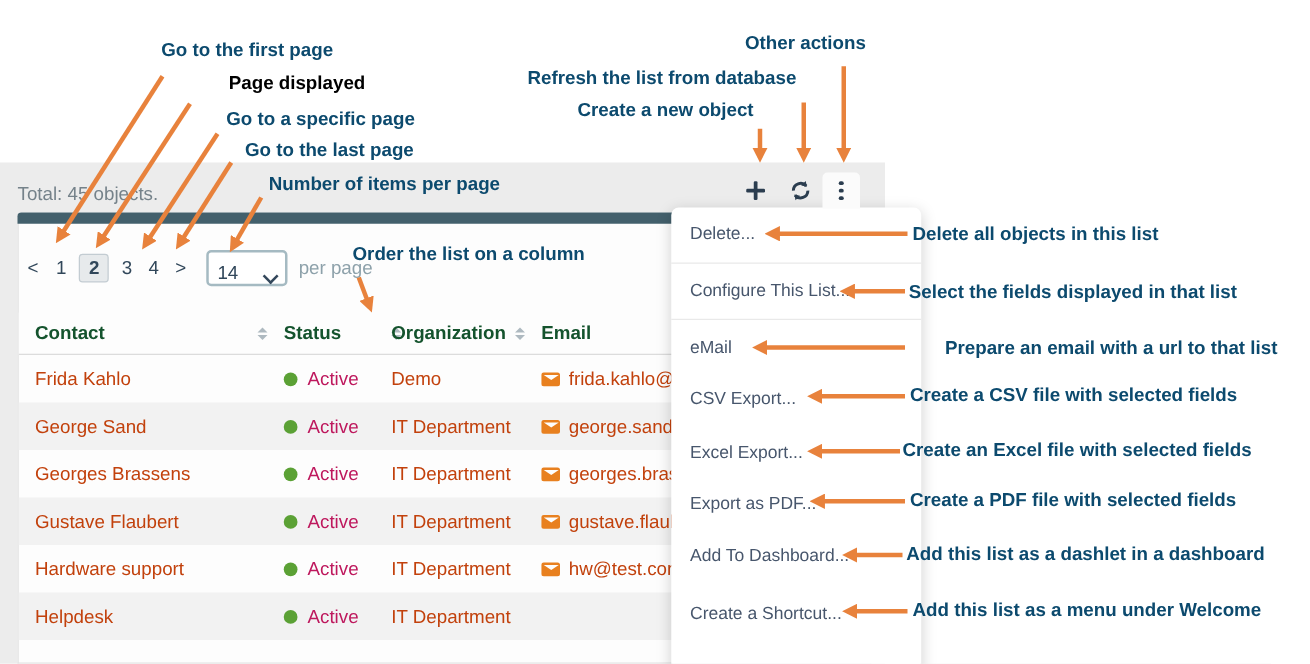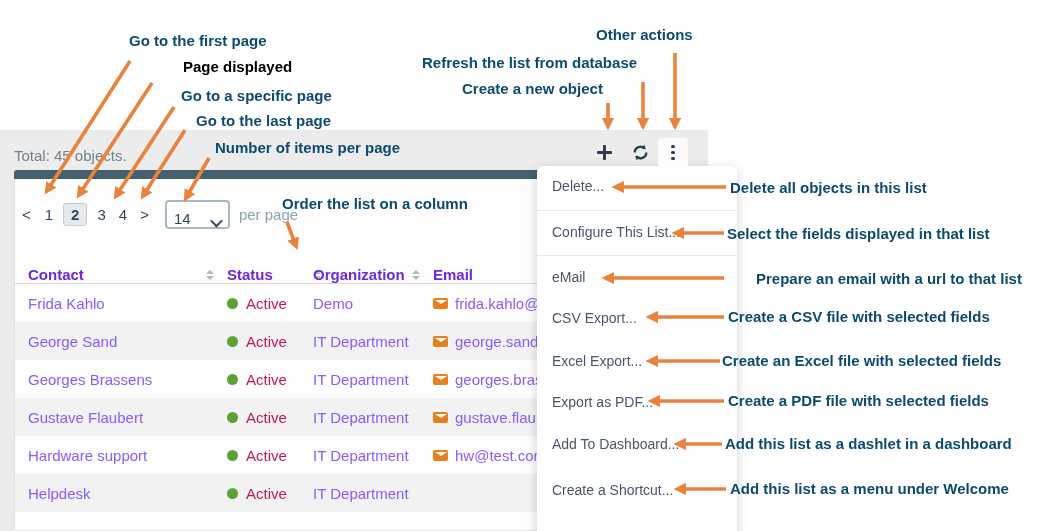--- a/index.html
+++ b/index.html
@@ -33,36 +33,36 @@
   .pg.prev{margin-right:14px;}
   .pg.n1{margin-right:10px;}
   .pg.cur{background:#e7eaec;border:1px solid #c3ccd2;border-radius:3px;padding:2px 7px;margin-right:10px;font-weight:bold;}
   .pg.n3{margin-right:13px;}
   .pg.n4{margin-right:13px;}
   .sizebox{margin-left:16px;width:47px;height:25px;border:2px solid #a5bac2;border-radius:4px;background:#fff;
     display:flex;align-items:flex-end;justify-content:space-between;padding:0 7px;box-sizing:content-box;cursor:pointer;}
   .chev{width:7px;height:7px;border-right:2px solid #33475b;border-bottom:2px solid #33475b;transform:rotate(45deg) translate(-1px,-1px);}
   .perpage{margin-left:9px;color:#8da1aa;}
   
-  .thead{position:absolute;left:15px;top:250px;width:681px;height:34px;display:flex;align-items:flex-end;
+  .thead{position:absolute;left:15px;top:250px;width:681px;height:34px;display:flex;align-items:center;
     padding-left:13px;box-sizing:border-box;border-bottom:1px solid #dcdcdc;background:#fdfdfd;
-    font-weight:bold;color:#6d28d9;font-size:15px;z-index:2;}
+    font-weight:bold;color:#14532d;font-size:15px;z-index:2;}
   .hc{display:flex;align-items:center;justify-content:space-between;padding-right:13px;box-sizing:border-box;}
   .h1{width:199px;}.h2{width:86px;gap:40px;}.h3{width:120px;}.h4{flex:1;}
   .sort{display:flex;flex-direction:column;gap:2px;cursor:pointer;}
   .sort::before{content:"";display:block;width:0;height:0;border-left:4px solid transparent;border-right:4px solid transparent;border-bottom:4px solid #aeb9c0;}
   .sort::after{content:"";display:block;width:0;height:0;border-left:4px solid transparent;border-right:4px solid transparent;border-top:4px solid #aeb9c0;}
   .tbody{position:absolute;left:15px;top:284px;width:681px;z-index:2;}
   .row{display:flex;align-items:center;height:38px;padding-left:13px;box-sizing:border-box;font-size:15px;}
   .row:nth-child(even){background:#f2f2f2;}
   .c1{width:199px;}
   .c2{width:86px;display:flex;align-items:center;gap:8px;color:#be185d;}
   .c3{width:120px;}
   .c4{flex:1;display:flex;align-items:center;gap:7px;overflow:hidden;white-space:nowrap;}
-  .lnk{color:#8b5cf6;cursor:pointer;}
+  .lnk{color:#c2410c;cursor:pointer;}
   .dot{width:11px;height:11px;border-radius:50%;background:#5ba135;flex:0 0 auto;}
   .mail{flex:0 0 auto;width:15px;height:11px;background:#e8801f;border-radius:2px;position:relative;}
   .mail::after{content:"";position:absolute;left:1.5px;top:2px;width:0;height:0;
     border-left:6px solid transparent;border-right:6px solid transparent;border-top:4.5px solid #fdfdfd;}
   
   .menu{position:absolute;left:537px;top:166px;width:153px;height:388px;background:#ffffff;
     border-radius:6px;box-shadow:0 3px 12px rgba(0,0,0,0.18);z-index:5;padding-left:47px;}
   .mi{position:absolute;left:15px;height:20px;line-height:20px;font-size:14px;color:#47566c;white-space:nowrap;cursor:pointer;}
   .mdiv{position:absolute;left:0;width:100%;height:1px;background:#e9e9e9;}
   

